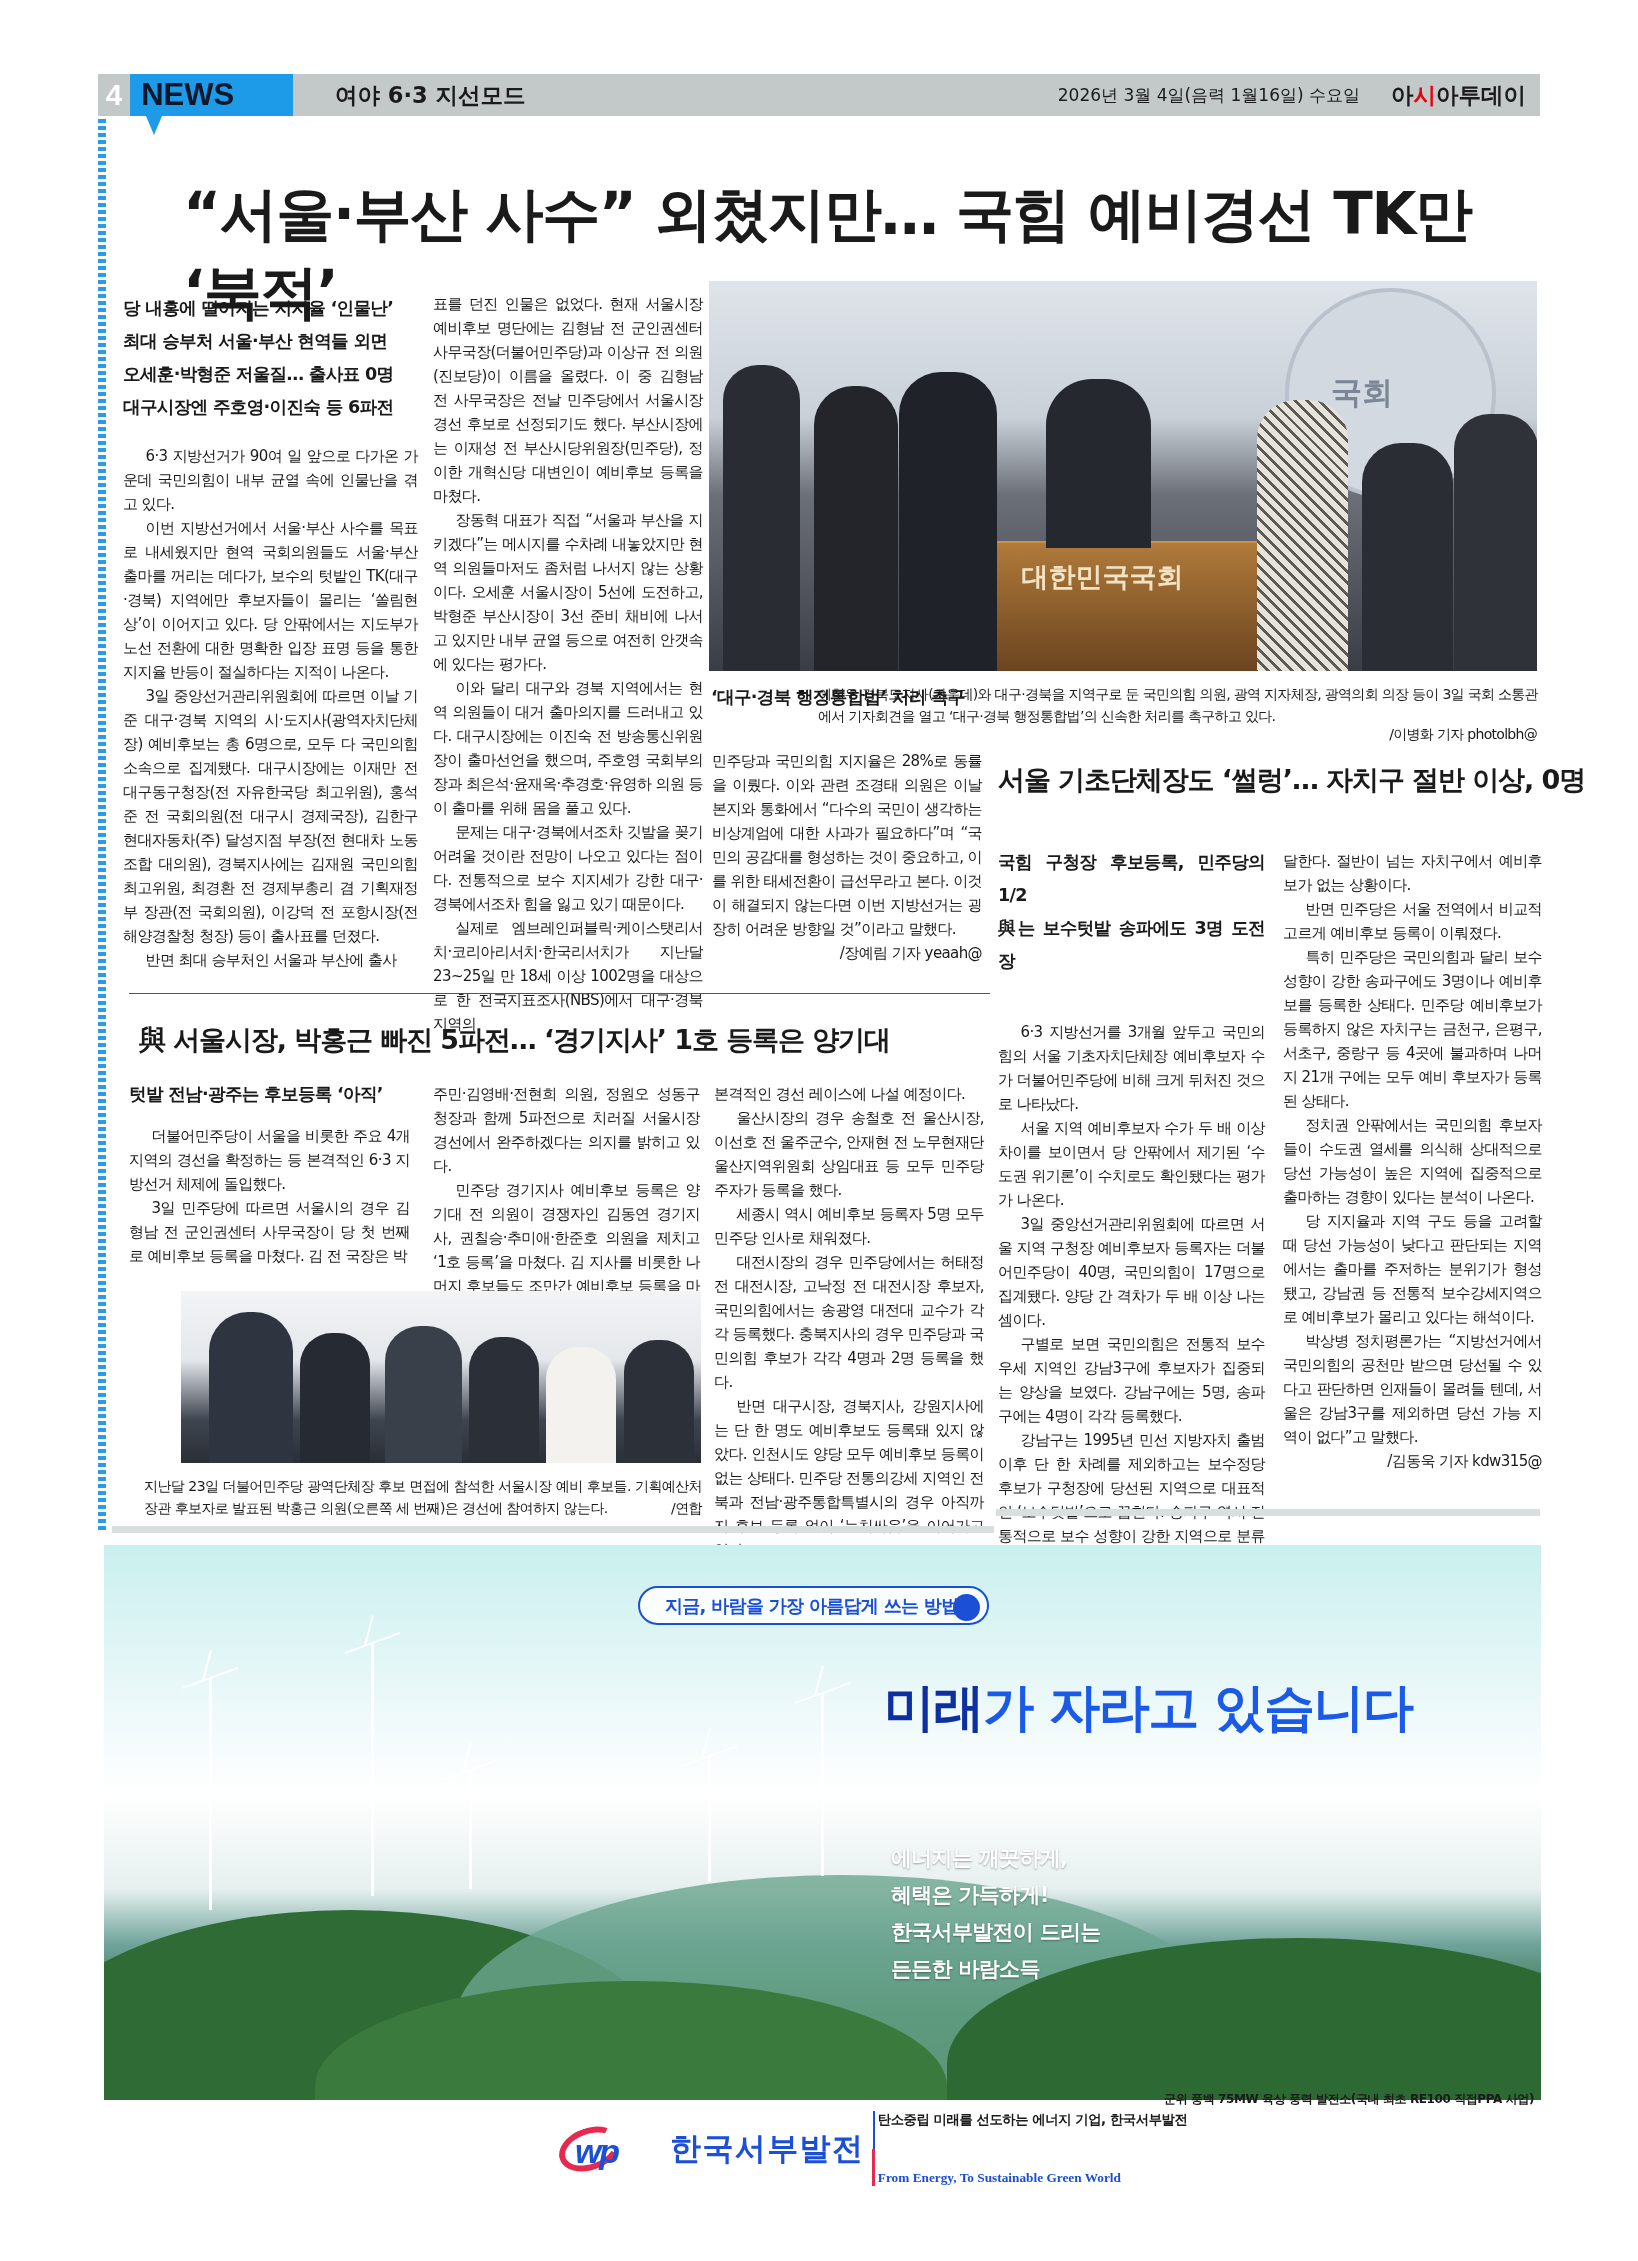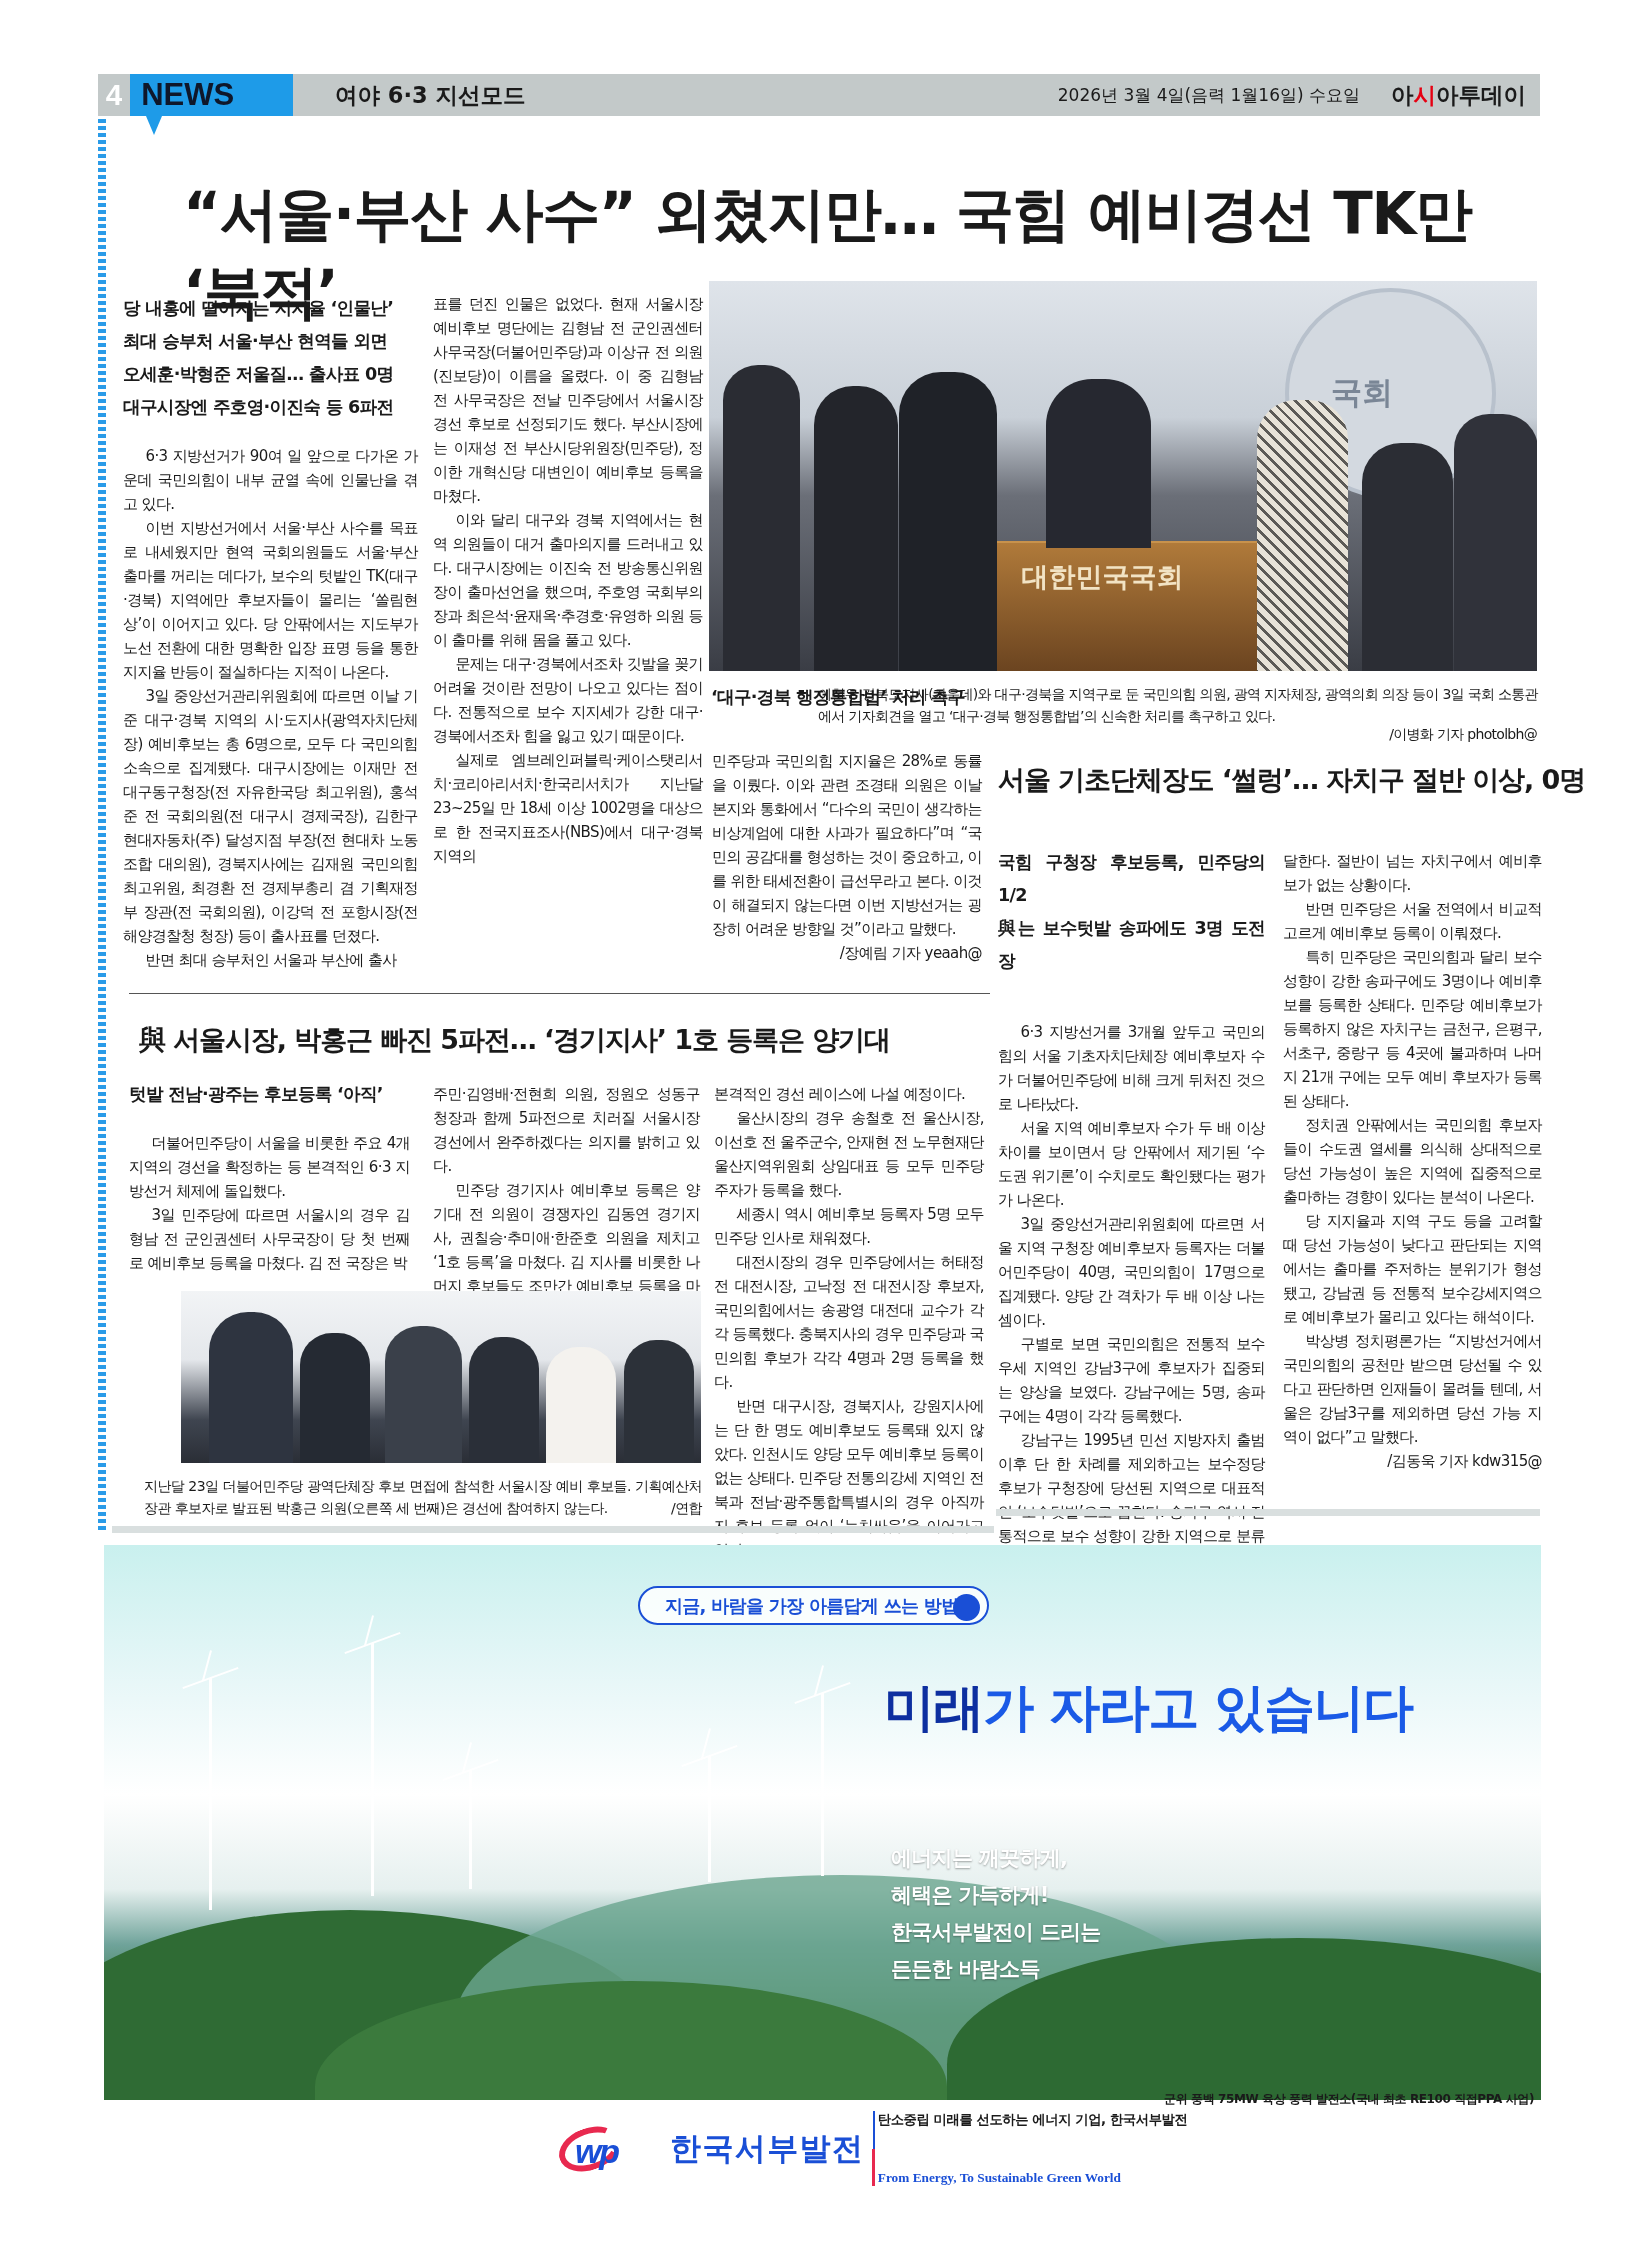--- a/index.html
+++ b/index.html
@@ -81,20 +81,21 @@
     <div>대구시장엔 주호영·이진숙 등 6파전</div>
   </div>
   <p>6·3 지방선거가 90여 일 앞으로 다가온 가운데 국민의힘이 내부 균열 속에 인물난을 겪고 있다.</p>
   <p>이번 지방선거에서 서울·부산 사수를 목표로 내세웠지만 현역 국회의원들도 서울·부산 출마를 꺼리는 데다가, 보수의 텃밭인 TK(대구·경북) 지역에만 후보자들이 몰리는 ‘쏠림현상’이 이어지고 있다. 당 안팎에서는 지도부가 노선 전환에 대한 명확한 입장 표명 등을 통한 지지율 반등이 절실하다는 지적이 나온다.</p>
   <p>3일 중앙선거관리위원회에 따르면 이날 기준 대구·경북 지역의 시·도지사(광역자치단체장) 예비후보는 총 6명으로, 모두 다 국민의힘 소속으로 집계됐다. 대구시장에는 이재만 전 대구동구청장(전 자유한국당 최고위원), 홍석준 전 국회의원(전 대구시 경제국장), 김한구 현대자동차(주) 달성지점 부장(전 현대차 노동조합 대의원), 경북지사에는 김재원 국민의힘 최고위원, 최경환 전 경제부총리 겸 기획재정부 장관(전 국회의원), 이강덕 전 포항시장(전 해양경찰청 청장) 등이 출사표를 던졌다.</p>
   <p>반면 최대 승부처인 서울과 부산에 출사</p>
 </div>
 
 <div class="col" style="left:433px; top:292px; width:270px;">
   <p class="noindent">표를 던진 인물은 없었다. 현재 서울시장 예비후보 명단에는 김형남 전 군인권센터 사무국장(더불어민주당)과 이상규 전 의원(진보당)이 이름을 올렸다. 이 중 김형남 전 사무국장은 전날 민주당에서 서울시장 경선 후보로 선정되기도 했다. 부산시장에는 이재성 전 부산시당위원장(민주당), 정이한 개혁신당 대변인이 예비후보 등록을 마쳤다.</p>
+  <p>장동혁 대표가 직접 “서울과 부산을 지키겠다”는 메시지를 수차례 내놓았지만 현역 의원들마저도 좀처럼 나서지 않는 상황이다. 오세훈 서울시장이 5선에 도전하고, 박형준 부산시장이 3선 준비 채비에 나서고 있지만 내부 균열 등으로 여전히 안갯속에 있다는 평가다.</p>
   <p>이와 달리 대구와 경북 지역에서는 현역 의원들이 대거 출마의지를 드러내고 있다. 대구시장에는 이진숙 전 방송통신위원장이 출마선언을 했으며, 주호영 국회부의장과 최은석·윤재옥·추경호·유영하 의원 등이 출마를 위해 몸을 풀고 있다.</p>
   <p>문제는 대구·경북에서조차 깃발을 꽂기 어려울 것이란 전망이 나오고 있다는 점이다. 전통적으로 보수 지지세가 강한 대구·경북에서조차 힘을 잃고 있기 때문이다.</p>
   <p>실제로 엠브레인퍼블릭·케이스탯리서치·코리아리서치·한국리서치가 지난달 23~25일 만 18세 이상 1002명을 대상으로 한 전국지표조사(NBS)에서 대구·경북 지역의</p>
 </div>
 
 <div class="photo1">
   <div style="position:absolute; left:576px; top:7px; width:211px; height:211px; border-radius:50%; background:#d3d9e0; border:4.2px solid #b8c1cc;"></div>
   <div style="position:absolute; left:622px; top:91px; font-size:31px; font-weight:bold; color:#7a8696;">국회</div>
   <div style="position:absolute; left:239px; top:260px; width:309px; height:130px; background:linear-gradient(180deg,#b07a3a,#6b4420); border-top:2.8px solid #c8924c;">
     <div style="text-align:center; margin-top:15.5px; font-size:27px; font-weight:bold; color:#f2e3c4;">대한민국국회</div>
@@ -136,21 +137,21 @@
   <p>정치권 안팎에서는 국민의힘 후보자들이 수도권 열세를 의식해 상대적으로 당선 가능성이 높은 지역에 집중적으로 출마하는 경향이 있다는 분석이 나온다.</p>
   <p>당 지지율과 지역 구도 등을 고려할 때 당선 가능성이 낮다고 판단되는 지역에서는 출마를 주저하는 분위기가 형성됐고, 강남권 등 전통적 보수강세지역으로 예비후보가 몰리고 있다는 해석이다.</p>
   <p>박상병 정치평론가는 “지방선거에서 국민의힘의 공천만 받으면 당선될 수 있다고 판단하면 인재들이 몰려들 텐데, 서울은 강남3구를 제외하면 당선 가능 지역이 없다”고 말했다.</p>
   <p class="byline">/김동욱 기자 kdw315@</p>
 </div>
 
 <div class="divider-h" style="left:129px; top:993px; width:861px;"></div>
 
 <div class="h2" style="left:139px; top:1022px;">與 서울시장, 박홍근 빠진 5파전… ‘경기지사’ 1호 등록은 양기대</div>
 <div class="col" style="left:129px; top:1078px; width:281px;">
-  <div class="subhead" style="margin-bottom:20px;">텃밭 전남·광주는 후보등록 ‘아직’</div>
+  <div class="subhead" style="margin-bottom:13px;">텃밭 전남·광주는 후보등록 ‘아직’</div>
   <p>더불어민주당이 서울을 비롯한 주요 4개 지역의 경선을 확정하는 등 본격적인 6·3 지방선거 체제에 돌입했다.</p>
   <p>3일 민주당에 따르면 서울시의 경우 김형남 전 군인권센터 사무국장이 당 첫 번째로 예비후보 등록을 마쳤다. 김 전 국장은 박</p>
 </div>
 <div class="col" style="left:433px; top:1082px; width:267px;">
   <p class="noindent">주민·김영배·전현희 의원, 정원오 성동구청장과 함께 5파전으로 치러질 서울시장 경선에서 완주하겠다는 의지를 밝히고 있다.</p>
   <p>민주당 경기지사 예비후보 등록은 양기대 전 의원이 경쟁자인 김동연 경기지사, 권칠승·추미애·한준호 의원을 제치고 ‘1호 등록’을 마쳤다. 김 지사를 비롯한 나머지 후보들도 조만간 예비후보 등록을 마치고</p>
 </div>
 <div class="col" style="left:714px; top:1082px; width:270px;">
   <p class="noindent">본격적인 경선 레이스에 나설 예정이다.</p>
   <p>울산시장의 경우 송철호 전 울산시장, 이선호 전 울주군수, 안재현 전 노무현재단 울산지역위원회 상임대표 등 모두 민주당 주자가 등록을 했다.</p>

